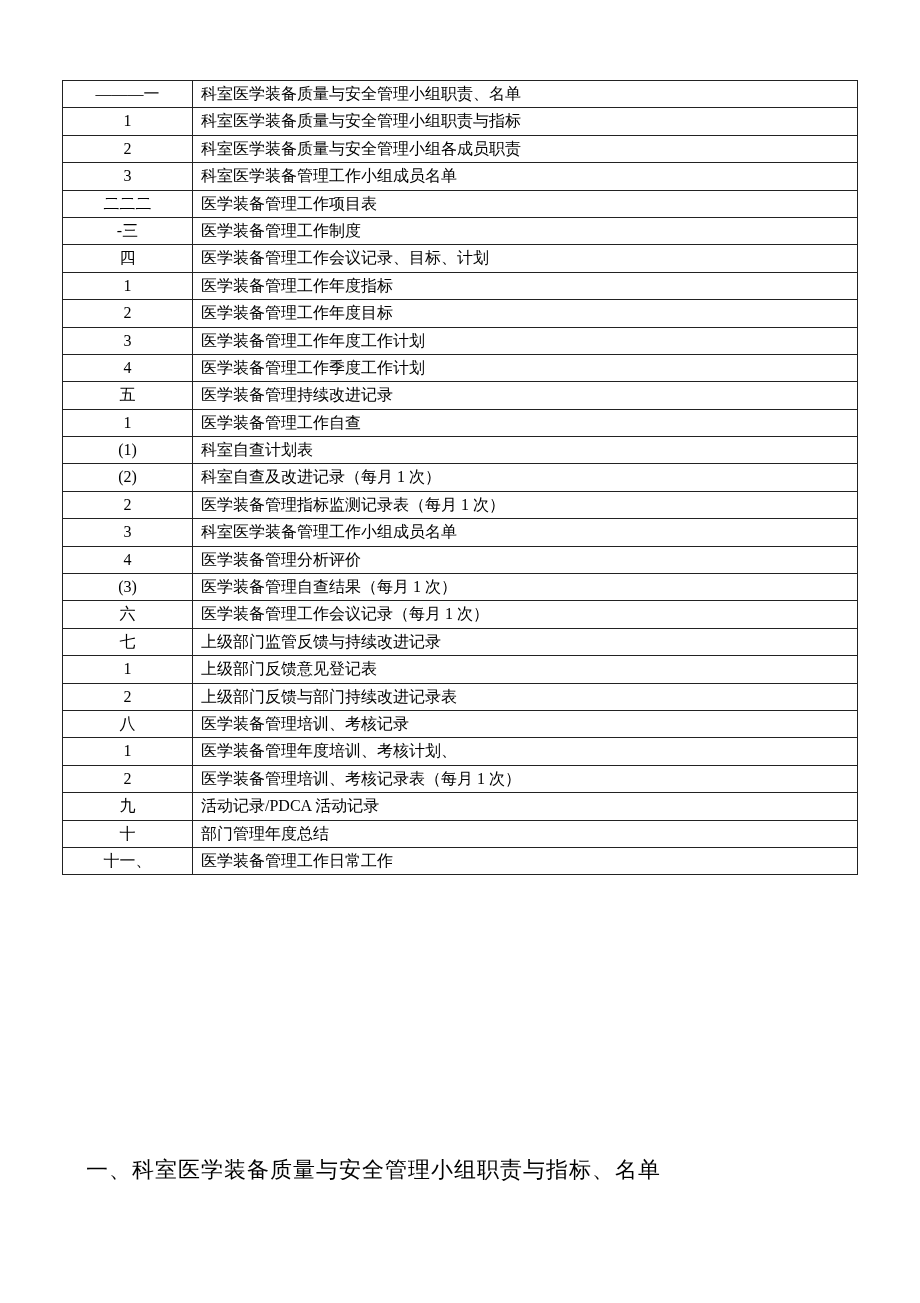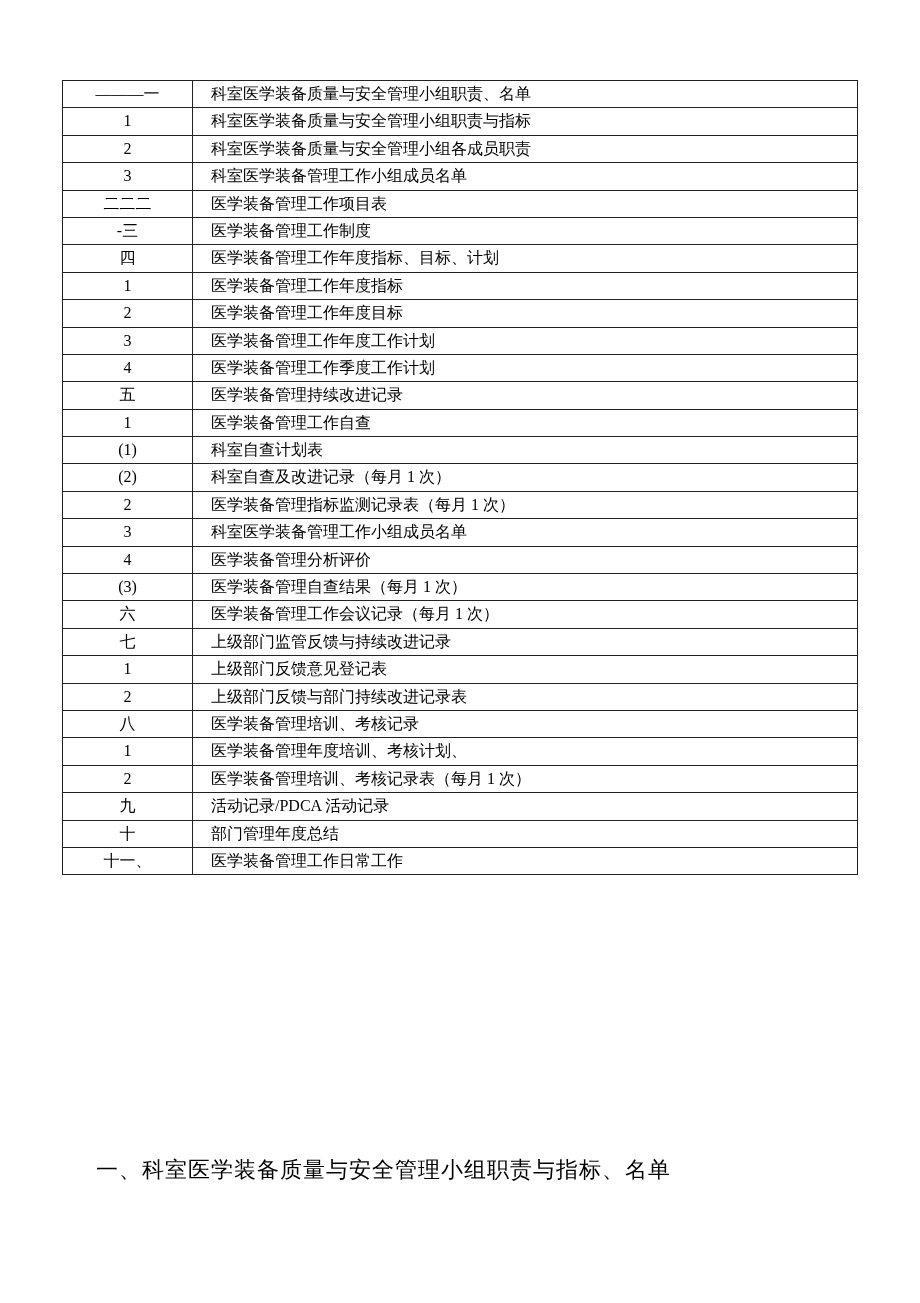--- a/index.html
+++ b/index.html
@@ -26,31 +26,31 @@
     padding: 2px 4px 2px 4px;
     vertical-align: middle;
     height: 23px;
   }
   table.toc td.num {
     width: 130px;
     text-align: center;
     font-family: "Times New Roman", "SimSun", serif;
   }
   table.toc td.desc {
-    padding-left: 18px;
+    padding-left: 8px;
   }
   .section-body {
     margin-top: 280px;
     padding: 0 10px;
   }
   .heading1 {
     font-size: 22px;
     font-family: "SimSun", "宋体", serif;
     text-align: left;
-    margin: 0 0 12px 24px;
+    margin: 0 0 12px 14px;
     letter-spacing: 1px;
   }
   .heading2 {
     font-size: 22px;
     font-family: "SimSun", "宋体", serif;
     text-align: left;
     margin: 0 0 14px 25px;
     letter-spacing: 1px;
   }
   .bodyline {
@@ -88,21 +88,21 @@
       <tr>
           <td class="num">二二二</td>
           <td class="desc">医学装备管理工作项目表</td>
         </tr>
       <tr>
           <td class="num">-三</td>
           <td class="desc">医学装备管理工作制度</td>
         </tr>
       <tr>
           <td class="num">四</td>
-          <td class="desc">医学装备管理工作年度指标、目标、计划</td>
+          <td class="desc">医学装备管理工作会议记录、目标、计划</td>
         </tr>
       <tr>
           <td class="num">1</td>
           <td class="desc">医学装备管理工作年度指标</td>
         </tr>
       <tr>
           <td class="num">2</td>
           <td class="desc">医学装备管理工作年度目标</td>
         </tr>
       <tr>

